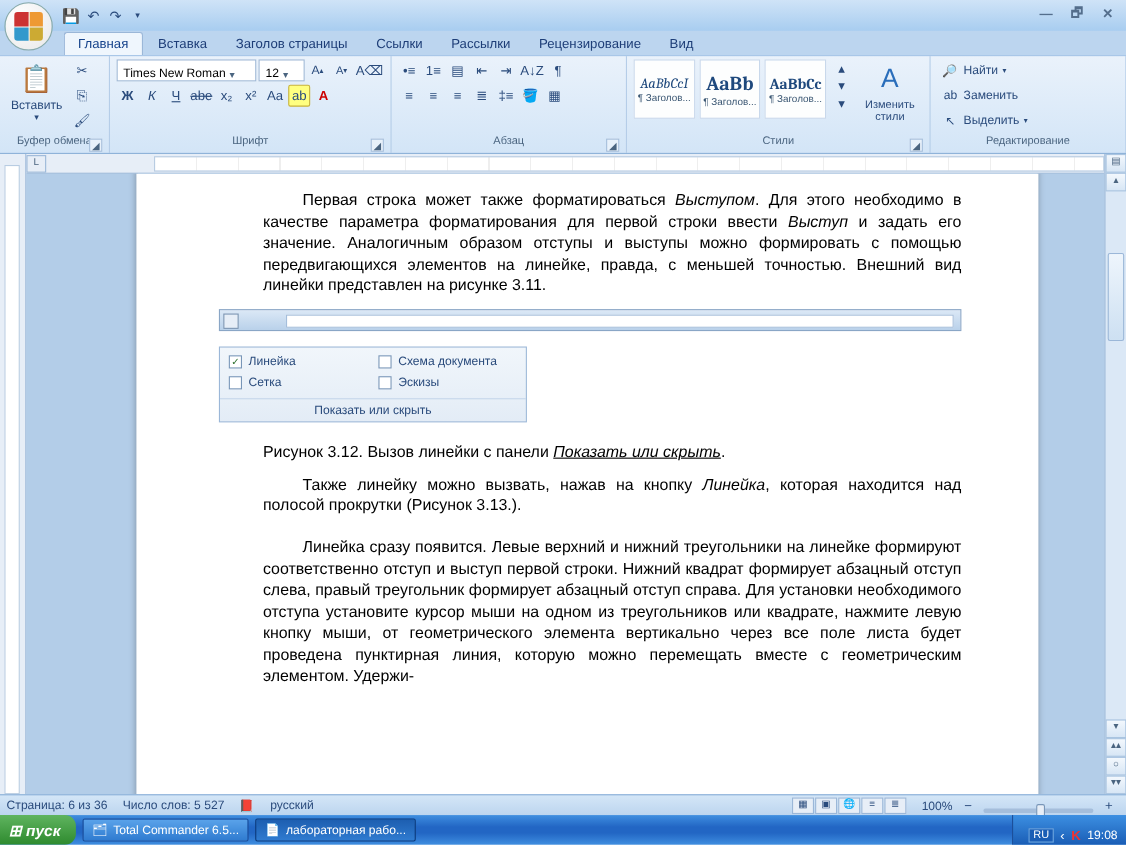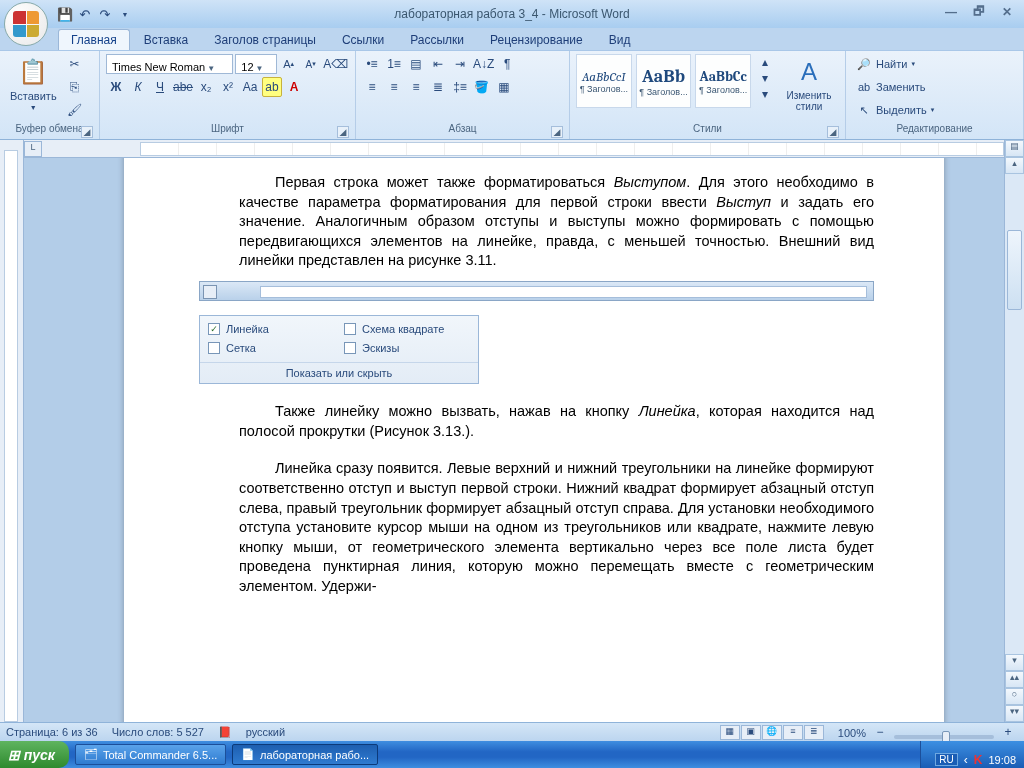--- a/index.html
+++ b/index.html
@@ -104,21 +104,20 @@
       </div>
   </div>
   <div class="qat">
     <div class="qat-btn">💾</div>
     <div class="qat-btn">↶</div>
     <div class="qat-btn">↷</div>
     <div class="qat-btn">
         <span class="tri">▼</span>
       </div>
   </div>
-  <div class="title-text">лабораторная работа 3_4 - Microsoft Word</div>
   <div class="win-controls">
     <div class="win-btn">—</div>
     <div class="win-btn">🗗</div>
     <div class="win-btn">✕</div>
   </div>
 </div>
 
 <div class="tabs">
   <div class="tab active">Главная</div>
   <div class="tab">Вставка</div>
@@ -279,34 +278,35 @@
       <div class="fig-ruler"></div>
 
       <div class="fig-panel">
         <div class="fig-panel-body">
           <div class="chk">
               <span class="chk-box">✓</span>
               <span>Линейка</span>
             </div>
           <div class="chk">
               <span class="chk-box"></span>
-              <span>Схема квадрате</span>
+              <span>Схема документа</span>
             </div>
           <div class="chk">
               <span class="chk-box"></span>
               <span>Сетка</span>
             </div>
           <div class="chk">
               <span class="chk-box"></span>
               <span>Эскизы</span>
             </div>
         </div>
         <div class="fig-panel-foot">Показать или скрыть</div>
       </div>
 
+      <p><span>Рисунок 3.12. Вызов линейки с панели </span><i style="text-decoration:underline">Показать или скрыть</i><span>.</span></p>
       <p style="text-indent:36px"><span>Также линейку можно вызвать, нажав на кнопку </span><i>Линейка</i><span>, которая находится над полосой прокрутки (Рисунок 3.13.).</span></p>
       <p style="text-indent:36px;margin-top:18px">Линейка сразу появится. Левые верхний и нижний треугольники на линейке формируют соответственно отступ и выступ первой строки. Нижний квадрат формирует абзацный отступ слева, правый треугольник формирует абзацный отступ справа. Для установки необходимого отступа установите курсор мыши на одном из треугольников или квадрате, нажмите левую кнопку мыши, от геометрического элемента вертикально через все поле листа будет проведена пунктирная линия, которую можно перемещать вместе с геометрическим элементом. Удержи-</p>
     </div>
   </div>
   <div class="vscroll">
     <div class="vscroll-btn">▤</div>
     <div class="vscroll-btn">▴</div>
     <div class="vscroll-thumb"></div>
     <div class="vscroll-nav">
       <div class="vscroll-btn">▾</div>

